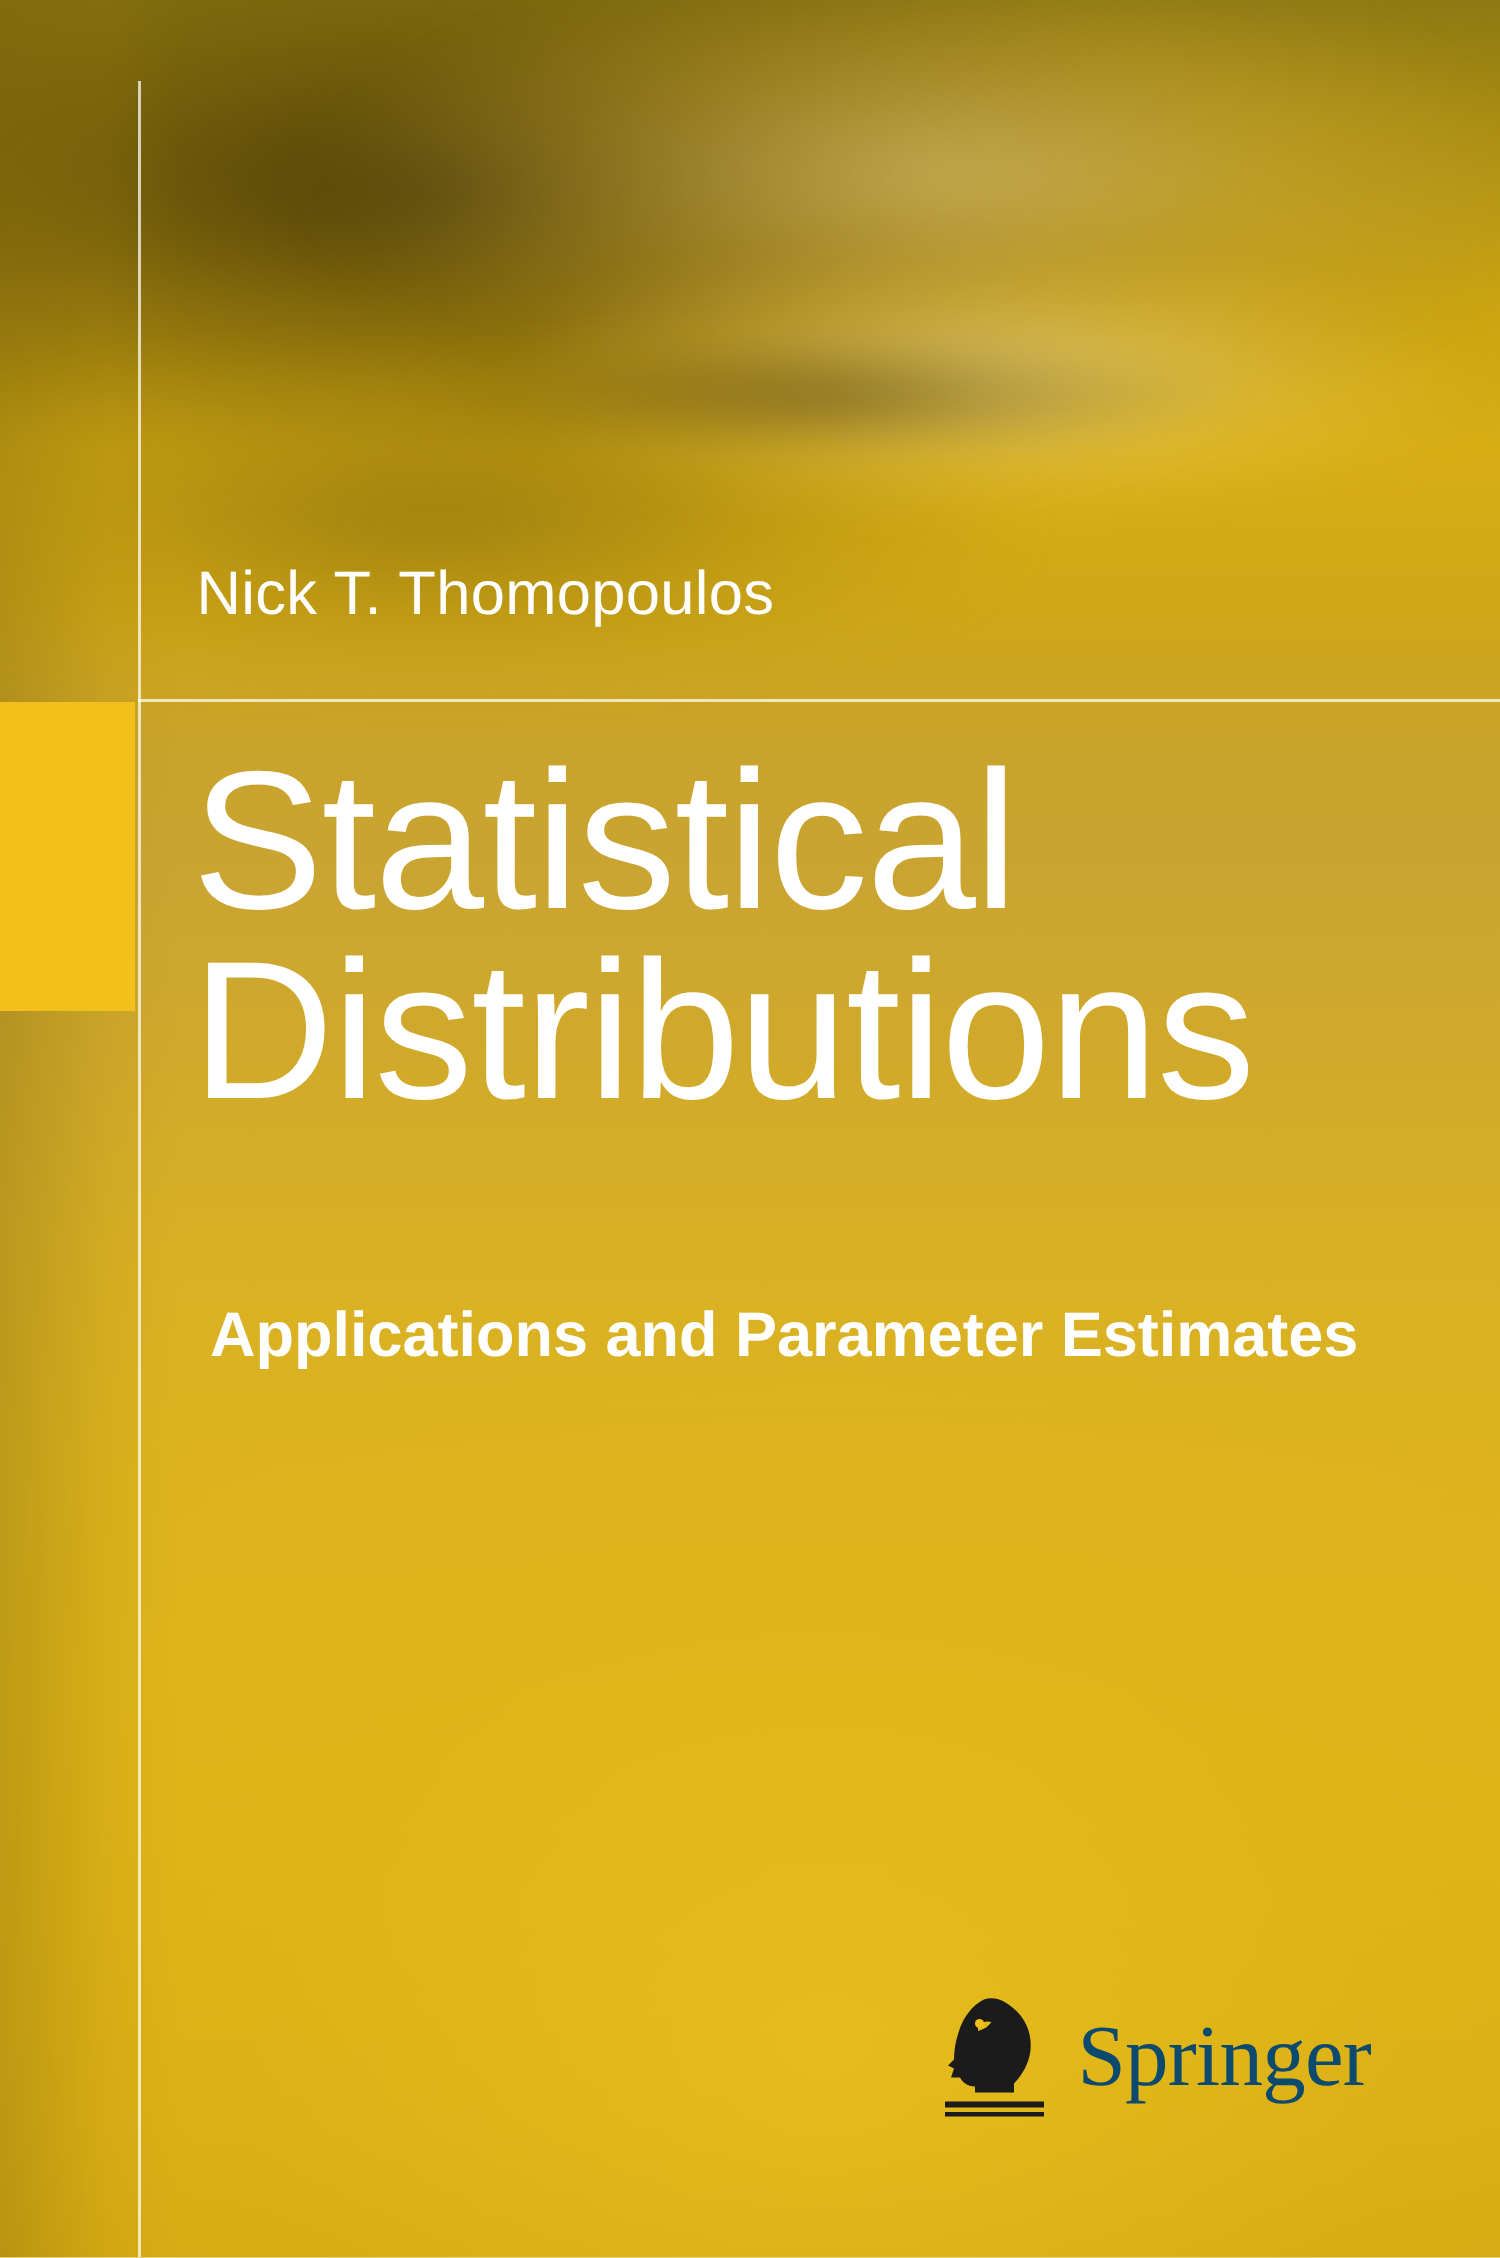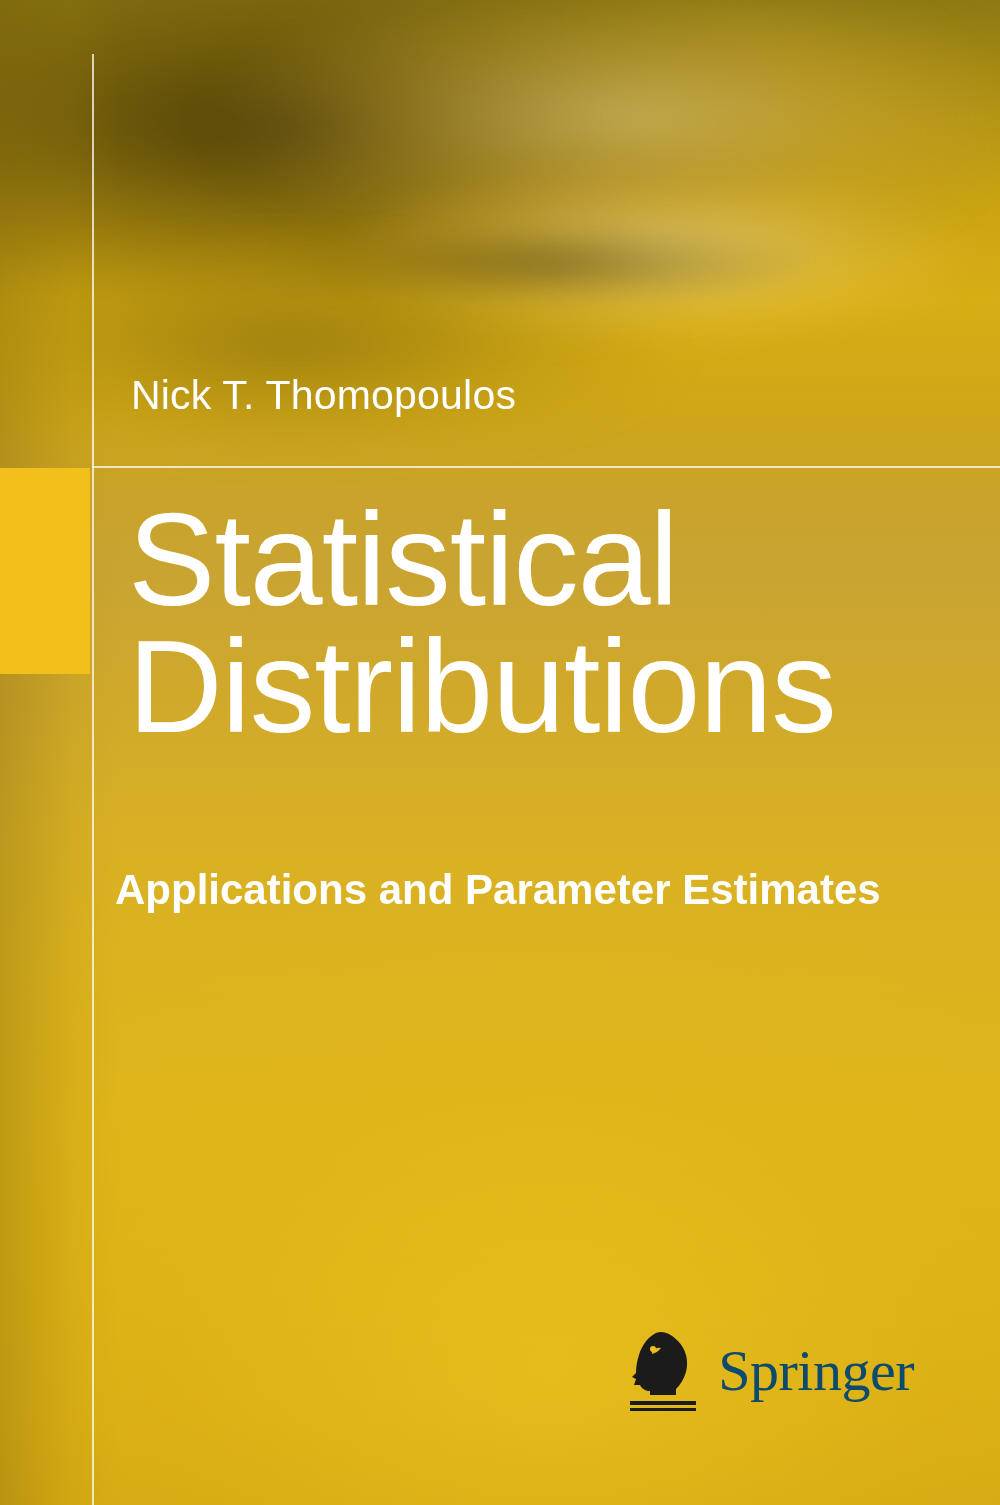--- a/index.html
+++ b/index.html
@@ -170,21 +170,21 @@
     line-height: 0.97;
     font-weight: 400;
     color: #ffffff;
     letter-spacing: -1px;
   }
   .title .line {
     display: block;
   }
   .subtitle {
     position: absolute;
-    left: 115px;
+    left: 140px;
     top: 866px;
     font-size: 42px;
     font-weight: 700;
     color: #ffffff;
     white-space: nowrap;
   }
 
   
   .publisher {
     position: absolute;

